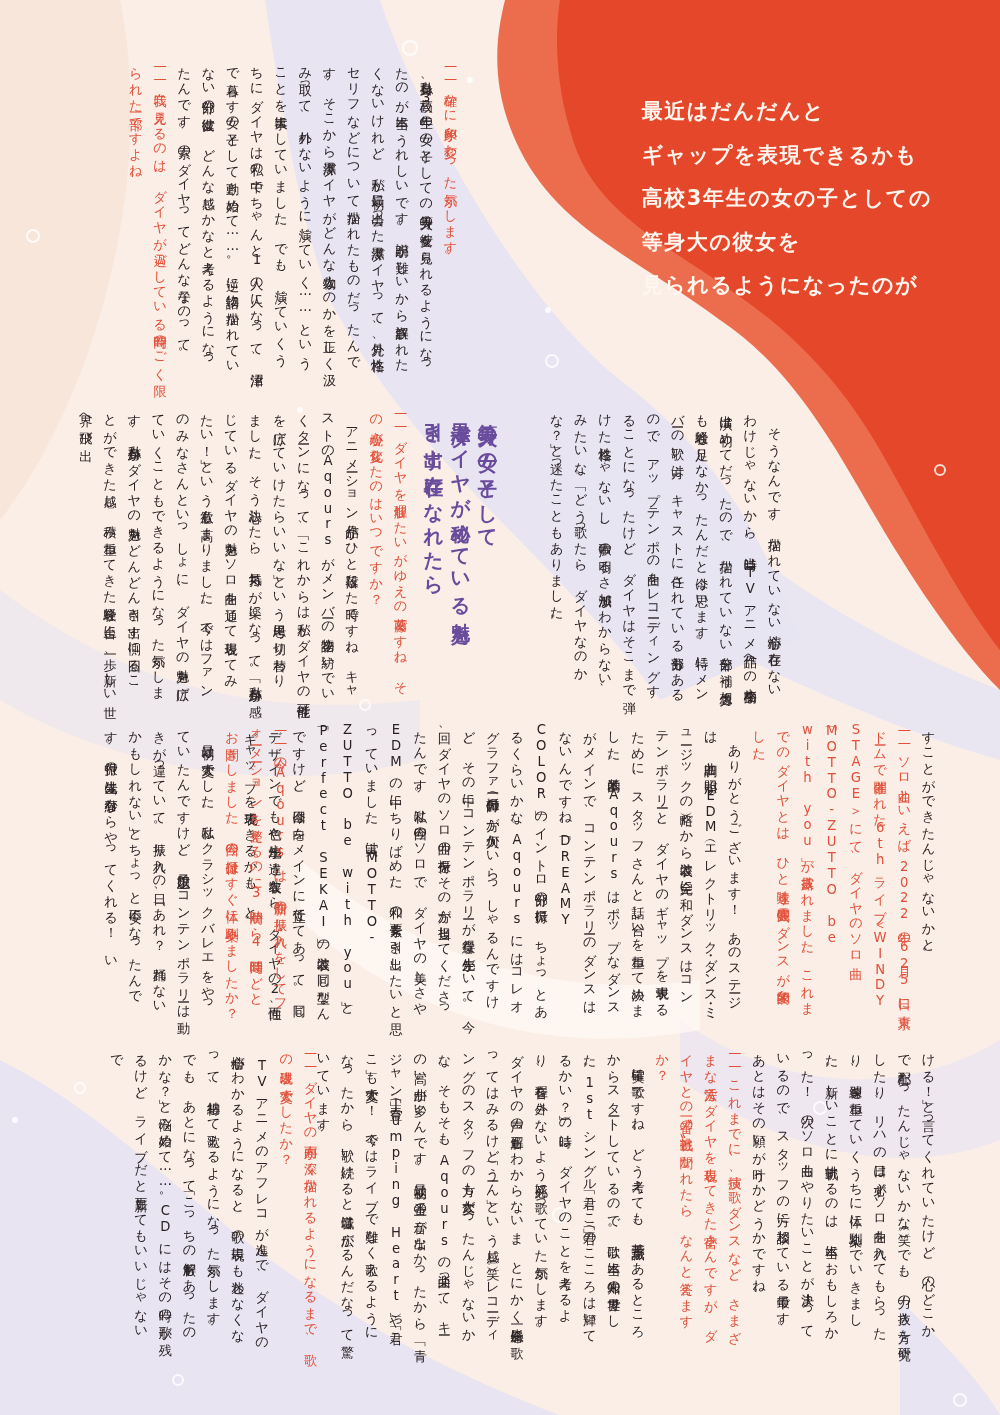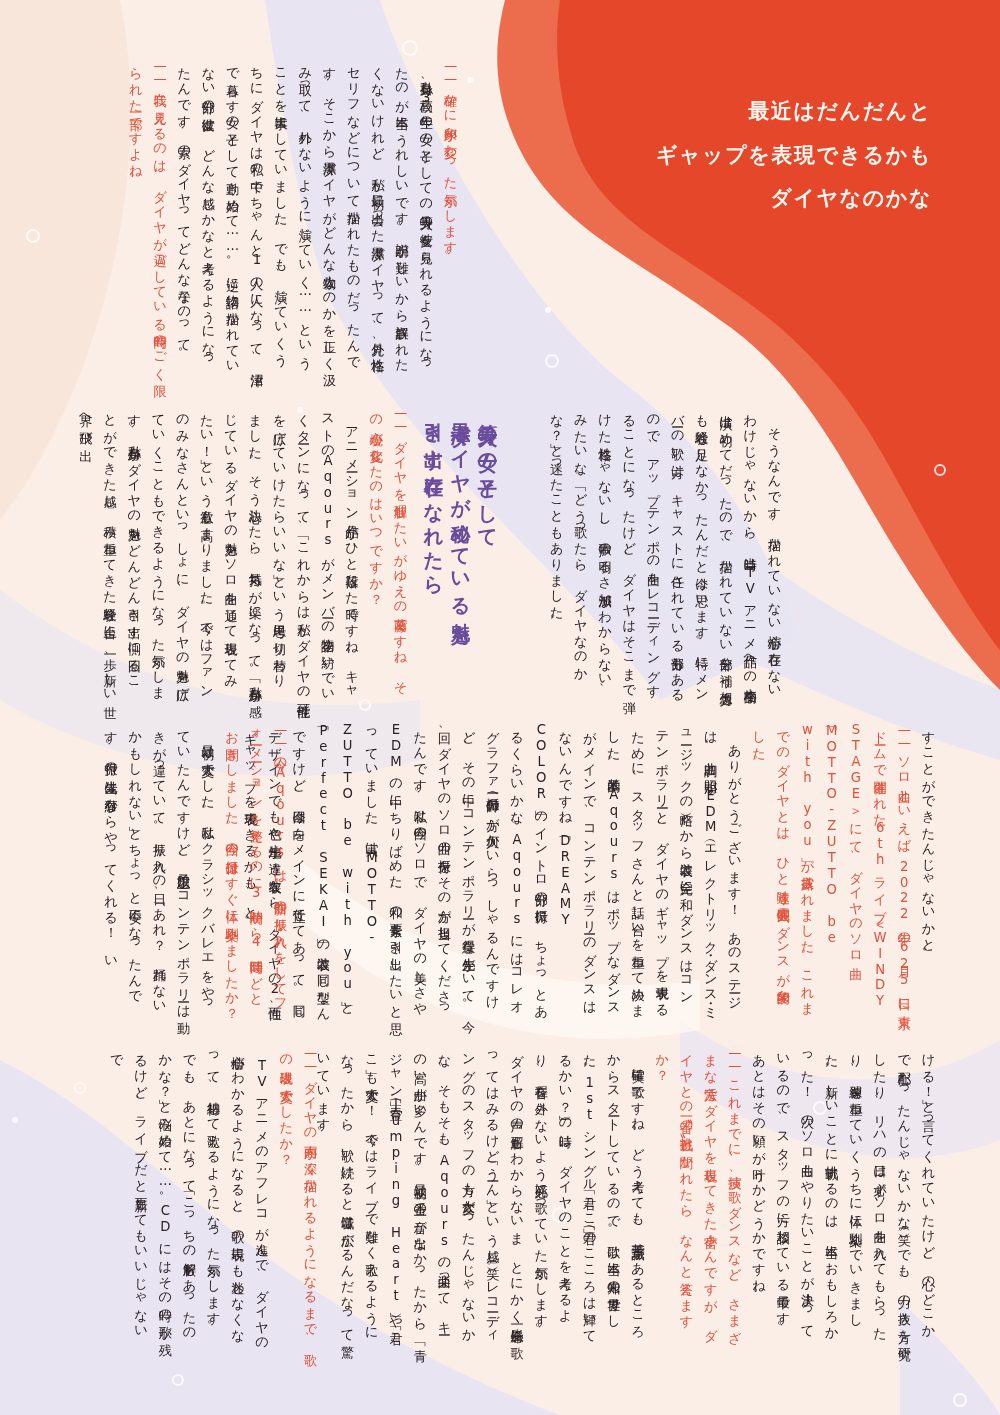--- a/index.html
+++ b/index.html
@@ -20,21 +20,21 @@
     z-index: 2;
   }
   .vcol p { margin: 0; }
   .vcol .q { color: #e2503a; }
   .vcol .q::before { content: "——"; letter-spacing: -2px; }
   .vcol .a { text-indent: 1em; }
   .vcol .cont { text-indent: 0; }
   .pull-quote {
     position: absolute; right: 68px; top: 90px; z-index: 3;
     color: #fff6ef; font-weight: bold; font-size: 21px; line-height: 43.5px;
-    text-align: right; letter-spacing: 1.6px;
+    letter-spacing: 1.6px;
   }
   .pull-quote div { white-space: nowrap; }
   .headline {
     position: absolute; z-index: 3;
     writing-mode: vertical-rl; text-orientation: upright;
     color: #6a4c9c; font-weight: bold; font-size: 19.5px; line-height: 27px;
     letter-spacing: 2px; left: 420px; top: 408px;
   }
 </style>
 </head>
@@ -76,21 +76,23 @@
     <circle cx="880" cy="1255" r="3"></circle>
     <circle cx="15" cy="1120" r="3"></circle>
     <circle cx="640" cy="1335" r="3"></circle>
     <circle cx="230" cy="760" r="3"></circle>
   </g>
 </svg>
 
 <div class="pull-quote">
   <div>最近はだんだんと</div>
   <div>ギャップを表現できるかも</div>
-  <div>ダイヤなのかな</div>
+  <div>高校3年生の女の子としての</div>
+  <div>等身大の彼女を</div>
+  <div>見られるようになったのが</div>
 </div>
 
 <div class="headline">
   <div>等身大の女の子として</div>
   <div>黒澤ダイヤが秘めている魅力を</div>
   <div>引き出す存在になれたら</div>
 </div>
 
 <div class="vcol" style="left:62px; top:58px; height:318px; width:400px;">
   <p class="q">確かに印象が変わった気がします。</p>

